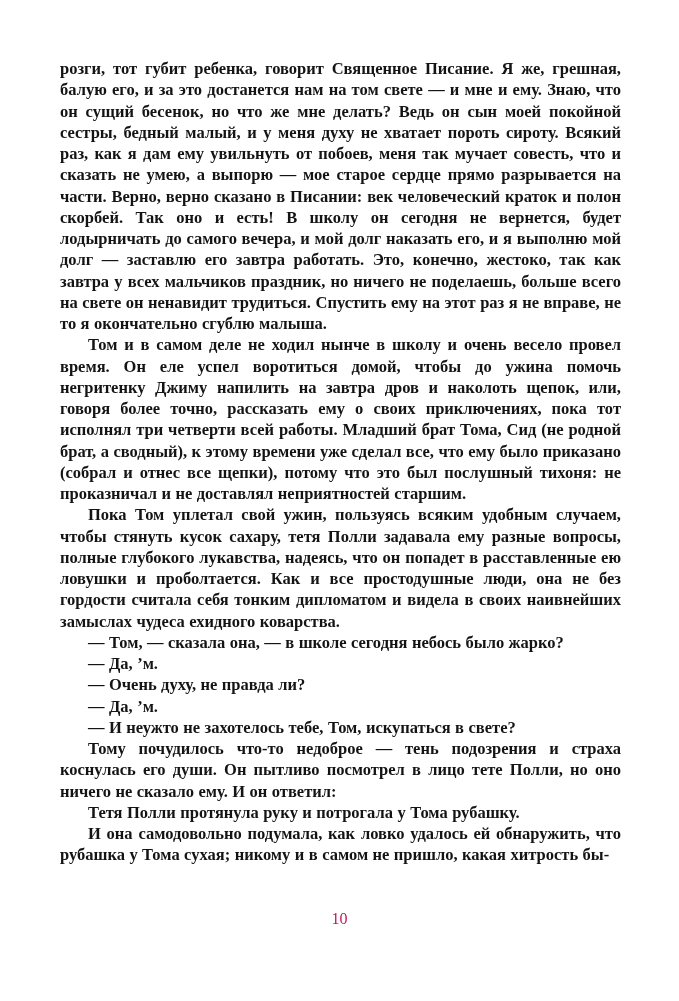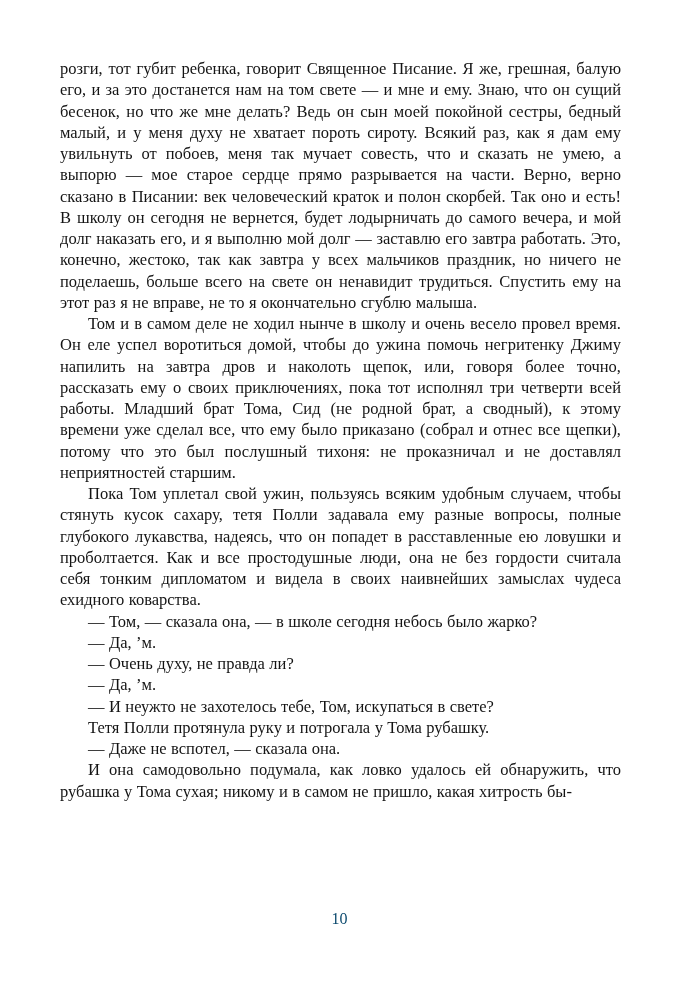--- a/index.html
+++ b/index.html
@@ -23,50 +23,51 @@
       padding: 58px 58px 0 60px;
       overflow: hidden;
     }
     .text-block {
       font-size: 16.5px;
       line-height: 21.25px;
       text-align: justify;
       hyphens: auto;
       -webkit-hyphens: auto;
       word-spacing: 0.02em;
+      font-weight: bold;
     }
     .text-block p {
       margin: 0;
       padding: 0;
       text-indent: 28px;
     }
     .text-block p.cont {
       text-indent: 0;
     }
     .page-number {
       position: absolute;
       top: 910px;
       left: 0;
       width: 100%;
       text-align: center;
       font-size: 16px;
-      color: #0c4a6e;
+      color: #be185d;
     }
   </style>
 </head>
 <body>
 
 <div class="page">
   <div class="text-block">
     <p class="cont">розги, тот губит ребенка, говорит Священное Писание. Я же, грешная, балую его, и за это достанется нам на том свете — и мне и ему. Знаю, что он сущий бесенок, но что же мне делать? Ведь он сын моей покойной сестры, бедный малый, и у меня духу не хватает пороть сироту. Всякий раз, как я дам ему увильнуть от побоев, меня так мучает совесть, что и сказать не умею, а выпорю — мое старое сердце прямо разрывается на части. Верно, верно сказано в Писании: век человеческий краток и полон скорбей. Так оно и есть! В школу он сегодня не вернется, будет лодырничать до самого вечера, и мой долг наказать его, и я выполню мой долг — заставлю его завтра работать. Это, конечно, жестоко, так как завтра у всех мальчиков праздник, но ничего не поделаешь, больше всего на свете он ненавидит трудиться. Спустить ему на этот раз я не вправе, не то я окончательно сгублю малыша.</p>
     <p>Том и в самом деле не ходил нынче в школу и очень весело провел время. Он еле успел воротиться домой, чтобы до ужина помочь негритенку Джиму напилить на завтра дров и наколоть щепок, или, говоря более точно, рассказать ему о своих приключениях, пока тот исполнял три четверти всей работы. Младший брат Тома, Сид (не родной брат, а сводный), к этому времени уже сделал все, что ему было приказано (собрал и отнес все щепки), потому что это был послушный тихоня: не проказничал и не доставлял неприятностей старшим.</p>
     <p>Пока Том уплетал свой ужин, пользуясь всяким удобным случаем, чтобы стянуть кусок сахару, тетя Полли задавала ему разные вопросы, полные глубокого лукавства, надеясь, что он попадет в расставленные ею ловушки и проболтается. Как и все простодушные люди, она не без гордости считала себя тонким дипломатом и видела в своих наивнейших замыслах чудеса ехидного коварства.</p>
     <p>— Том, — сказала она, — в школе сегодня небось было жарко?</p>
     <p>— Да, ’м.</p>
     <p>— Очень духу, не правда ли?</p>
     <p>— Да, ’м.</p>
     <p>— И неужто не захотелось тебе, Том, искупаться в свете?</p>
+    <p>Тому почудилось что-то недоброе — тень подозрения и страха коснулась его души. Он пытливо посмотрел в лицо тете Полли, но оно ничего не сказало ему. И он ответил:</p>
     <p>Тетя Полли протянула руку и потрогала у Тома рубашку.</p>
-    <p>— Даже не вспотел, — сказала она.</p>
     <p>И она самодовольно подумала, как ловко удалось ей обнаружить, что рубашка у Тома сухая; никому и в самом не пришло, какая хитрость бы-</p>
   </div>
   <div class="page-number">10</div>
 </div>
 
 </body></html>

